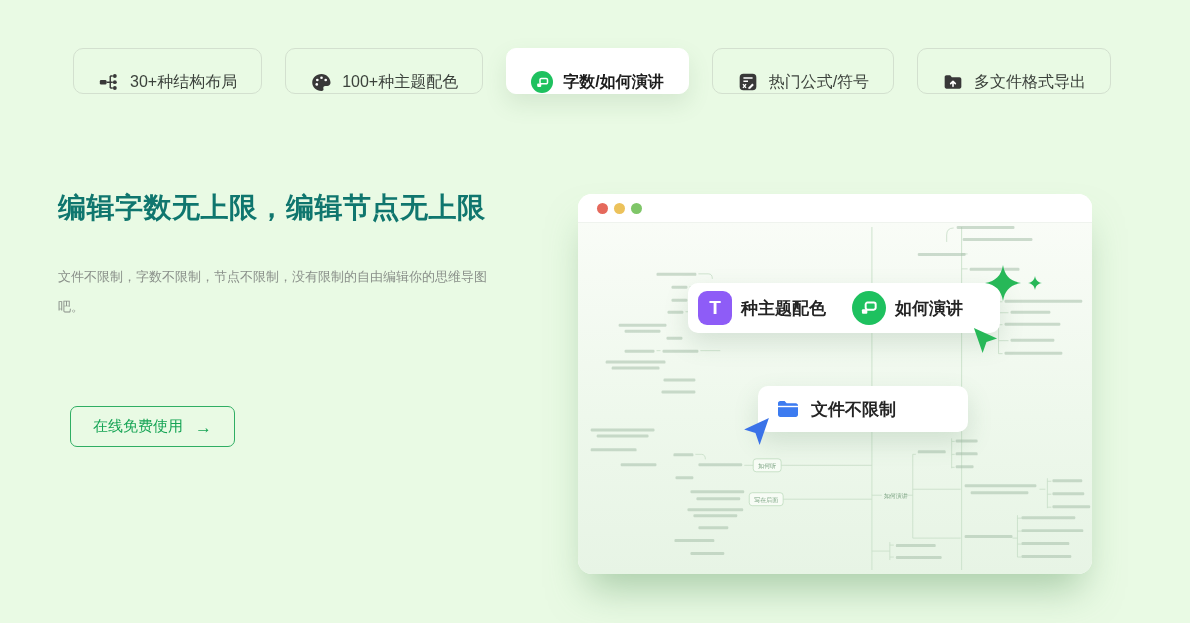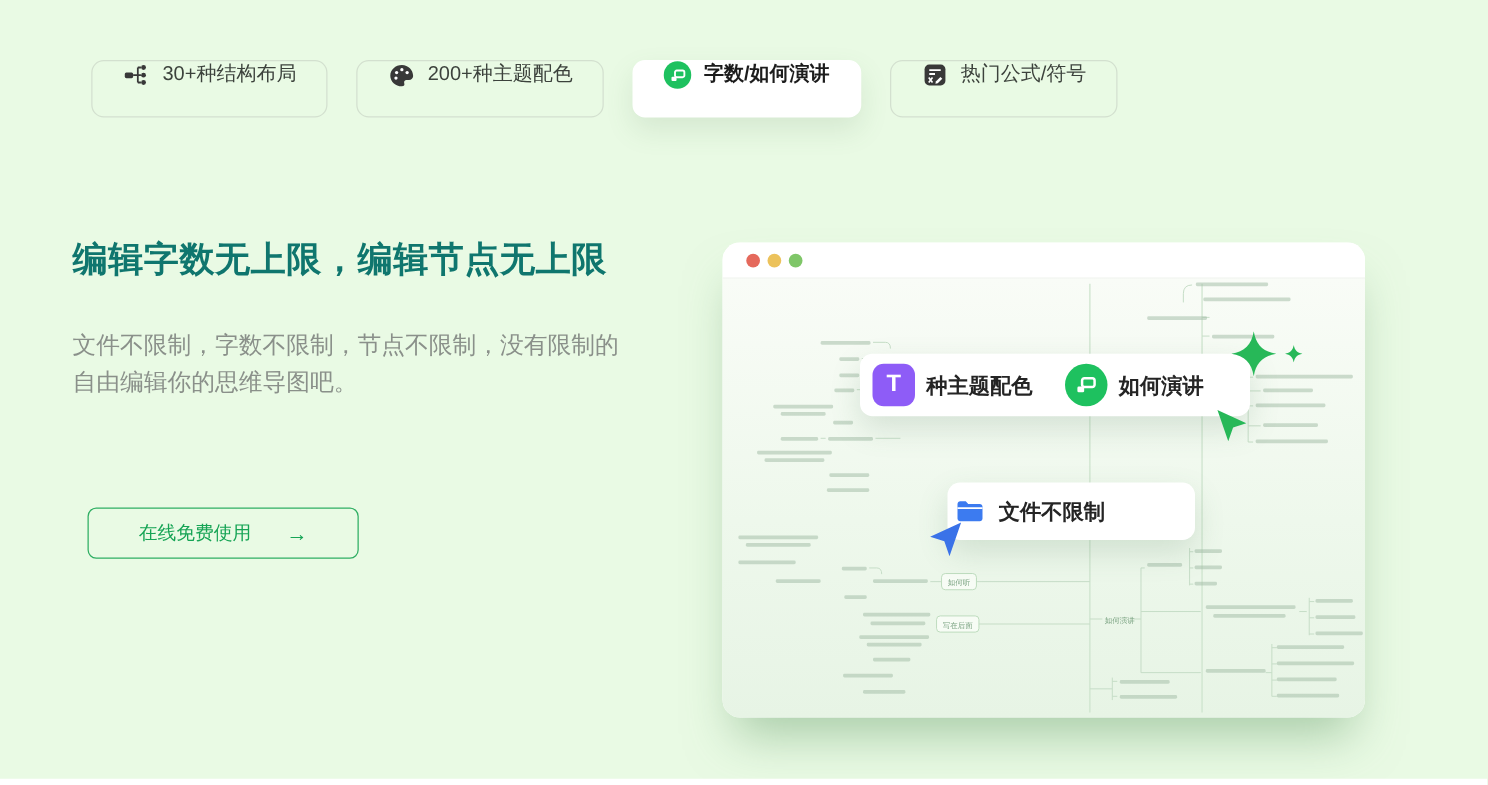--- a/index.html
+++ b/index.html
@@ -5,45 +5,45 @@
   html,body{margin:0;padding:0;}
   body{
     width:1190px;height:628px;position:relative;overflow:hidden;
     background:#e9fae4;
     font-family:"Liberation Sans","DejaVu Sans",sans-serif;
     color:#222;
   }
   
   .tabs{position:absolute;left:73px;top:48px;display:flex;gap:23px;}
   .tab{
-    height:46px;padding:0 24px;display:flex;align-items:flex-start;gap:10px;
+    height:46px;padding:0 24px;display:flex;align-items:flex-end;gap:10px;
     border:1px solid #d3e0cf;border-radius:10px;background:transparent;
     font-family:inherit;font-size:16px;color:#3c423c;cursor:pointer;white-space:nowrap;
   }
   .tab .ticon{display:flex;align-items:center;justify-content:center;width:22px;height:22px;}
   .tab.active{
     background:#fff;border-color:#fff;box-shadow:0 10px 22px rgba(90,130,95,.14);
     color:#1c1c1c;font-weight:700;
   }
   .green-circle{
     width:22px;height:22px;border-radius:50%;background:#1ec15f;
     display:flex;align-items:center;justify-content:center;flex:0 0 auto;
   }
   
   .hero{position:absolute;left:58px;top:188px;width:470px;}
   .hero h1{
     margin:0;font-size:28px;line-height:40px;font-weight:700;color:#0f766e;letter-spacing:.5px;
   }
   .hero p{
-    margin:34px 0 0 0;width:452px;font-size:19px;line-height:30px;color:#8a908a;
+    margin:34px 0 0 0;width:452px;font-size:13px;line-height:30px;color:#8a908a;
   }
   .cta{
     position:absolute;left:70px;top:406px;
-    display:inline-flex;align-items:flex-end;gap:28px;
-    padding:10px 40px;border:1px solid #2fae63;border-radius:7px;background:transparent;
+    display:inline-flex;align-items:flex-end;gap:12px;
+    padding:10px 22px;border:1px solid #2fae63;border-radius:7px;background:transparent;
     font-family:inherit;font-size:15px;color:#16a455;cursor:pointer;
   }
   .cta .arrow{font-size:17px;line-height:1;}
   
   .window{
     position:absolute;left:578px;top:194px;width:514px;height:380px;
     border-radius:14px;background:#fff;overflow:hidden;
     box-shadow:0 24px 38px -10px rgba(105,160,110,.5);
   }
   .win-header{
@@ -63,21 +63,21 @@
   .mm-bar rect{fill:#a6bfa9;opacity:.55;}
   .mm-box rect{fill:#f7fcf5;stroke:#bedcbe;stroke-width:.8;}
   .mm-text text{font-size:6px;fill:#7ca483;text-anchor:middle;font-family:inherit;}
   
   .badge-card{
     position:absolute;background:#fff;border-radius:10px;
     box-shadow:0 10px 24px rgba(80,120,90,.18);
     display:flex;align-items:center;
   }
   .card-a{left:688px;top:283px;width:302px;height:50px;padding:0 0 0 10px;}
-  .card-b{left:758px;top:386px;width:194px;height:46px;padding:0 0 0 4px;}
+  .card-b{left:758px;top:386px;width:194px;height:46px;padding:0 0 0 16px;}
   .badge-group{display:flex;align-items:center;gap:9px;}
   .badge-label{font-size:17px;font-weight:700;color:#242424;white-space:nowrap;}
   .icon-word{
     width:34px;height:34px;border-radius:9px;background:#8e5cf7;
     display:flex;align-items:center;justify-content:center;
     color:#fff;font-size:19px;font-weight:700;flex:0 0 auto;
   }
   .icon-node{
     width:34px;height:34px;border-radius:50%;background:#1ec15f;
     display:flex;align-items:center;justify-content:center;flex:0 0 auto;
@@ -113,21 +113,21 @@
   <button class="tab">
     <span class="ticon">
       <svg width="21" height="21" viewBox="0 0 24 24" fill="#383838">
         <path d="M12 2.3C6.1 2.3 1.4 6.7 1.4 12S6.1 21.7 12 21.7c1.9 0 2.7-1.2 2.2-2.6-.6-1.6.4-3.1 2.1-3.1h2.2c2.1 0 3.8-1.6 3.8-3.6C22.3 7 17.9 2.3 12 2.3Z"></path>
         <circle cx="7.2" cy="9.2" r="1.5" fill="#fff"></circle>
         <circle cx="12" cy="6.6" r="1.5" fill="#fff"></circle>
         <circle cx="16.8" cy="9.2" r="1.5" fill="#fff"></circle>
         <circle cx="6.6" cy="14.2" r="1.5" fill="#fff"></circle>
       </svg>
     </span>
-    <span>200+种主题配色</span>
+    <span>100+种主题配色</span>
   </button>
 
   <button class="tab active">
     <span class="green-circle">
       <svg width="15" height="15" viewBox="0 0 24 24">
         <rect x="8" y="5.5" width="12" height="8.5" rx="2.2" fill="none" stroke="#fff" stroke-width="2.4"></rect>
         <rect x="3.5" y="13.5" width="6.5" height="5.5" rx="1.3" fill="#fff"></rect>
       </svg>
     </span>
     <span>字数/如何演讲</span>
@@ -138,20 +138,29 @@
       <svg width="20" height="20" viewBox="0 0 24 24">
         <rect x="2" y="2" width="20" height="20" rx="4.5" fill="#383838"></rect>
         <path d="M6.5 7.3h11M6.5 11h5.5" stroke="#fff" stroke-width="1.8" fill="none"></path>
         <path d="M6 14.5l3.6 4.6M9.6 14.5L6 19.1" stroke="#fff" stroke-width="1.6" fill="none"></path>
         <path d="M12.8 18.2l4.4-4.4 1.8 1.8-4.4 4.4-2.2.4z" fill="#fff"></path>
       </svg>
     </span>
     <span>热门公式/符号</span>
   </button>
 
+  <button class="tab">
+    <span class="ticon">
+      <svg width="20" height="20" viewBox="0 0 24 24">
+        <path d="M2 6.2C2 5 3 4 4.2 4h4.4l2 2.2h9.2c1.2 0 2.2 1 2.2 2.2v9.4c0 1.2-1 2.2-2.2 2.2H4.2C3 20 2 19 2 17.8Z" fill="#383838"></path>
+        <path d="M12 17.2v-5.6M9.2 14l2.8-2.8L14.8 14" stroke="#fff" stroke-width="1.9" fill="none" stroke-linecap="round" stroke-linejoin="round"></path>
+      </svg>
+    </span>
+    <span>多文件格式导出</span>
+  </button>
 </div>
 
 <div class="hero">
   <h1>编辑字数无上限，编辑节点无上限</h1>
   <p>文件不限制，字数不限制，节点不限制，没有限制的自由编辑你的思维导图吧。</p>
 </div>
 
 <button class="cta">
   <span>在线免费使用</span>
   <span class="arrow">→</span>

